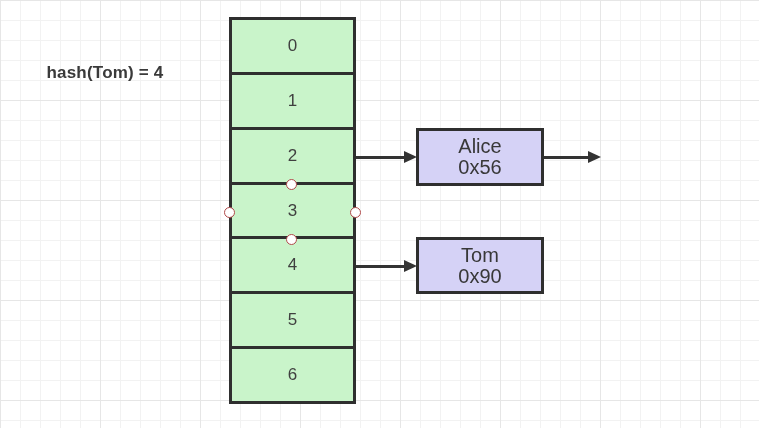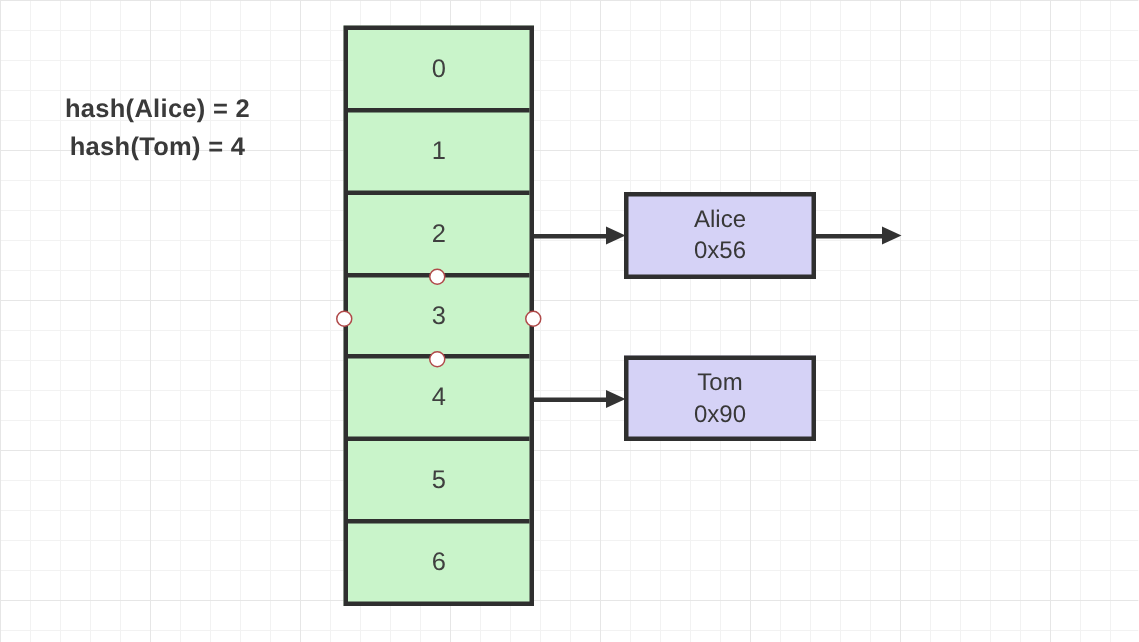--- a/index.html
+++ b/index.html
@@ -49,21 +49,21 @@
 
   .node {
     position: absolute;
     width: 128px; height: 58px;
     border: 3px solid #2f2f2f;
     background: #d5d2f6;
     display: flex;
     flex-direction: column;
     align-items: center;
     justify-content: center;
-    font-size: 16px;
+    font-size: 20px;
     line-height: 21px;
     color: #383838;
   }
   .node-alice { left: 416px; top: 128px; }
   .node-jim   { left: 600px; top: 128px; width: 129px; }
   .node-tom   { left: 416px; top: 237px; height: 57px; text-align: center; }
 
   .arrow { position: absolute; }
   .arrow .shaft {
     position: absolute;
@@ -100,21 +100,20 @@
   .cp-bottom { left: 286px; top: 234px; }
   .cp-left   { left: 224px; top: 207px; }
   .cp-right  { left: 350px; top: 207px; }
 </style>
 </head>
 <body>
 
 <div class="canvas">
 
   <div class="hash-notes">
-    <div>hash(Alice) = 2</div>
     <div>hash(Tom) = 4</div>
   </div>
 
   <div class="array">
     <div class="array-cell">
       <span>0</span>
     </div>
     <div class="array-cell">
       <span>1</span>
     </div>

